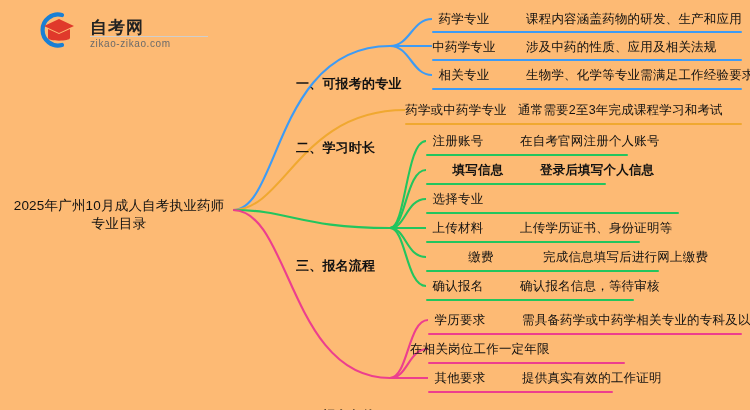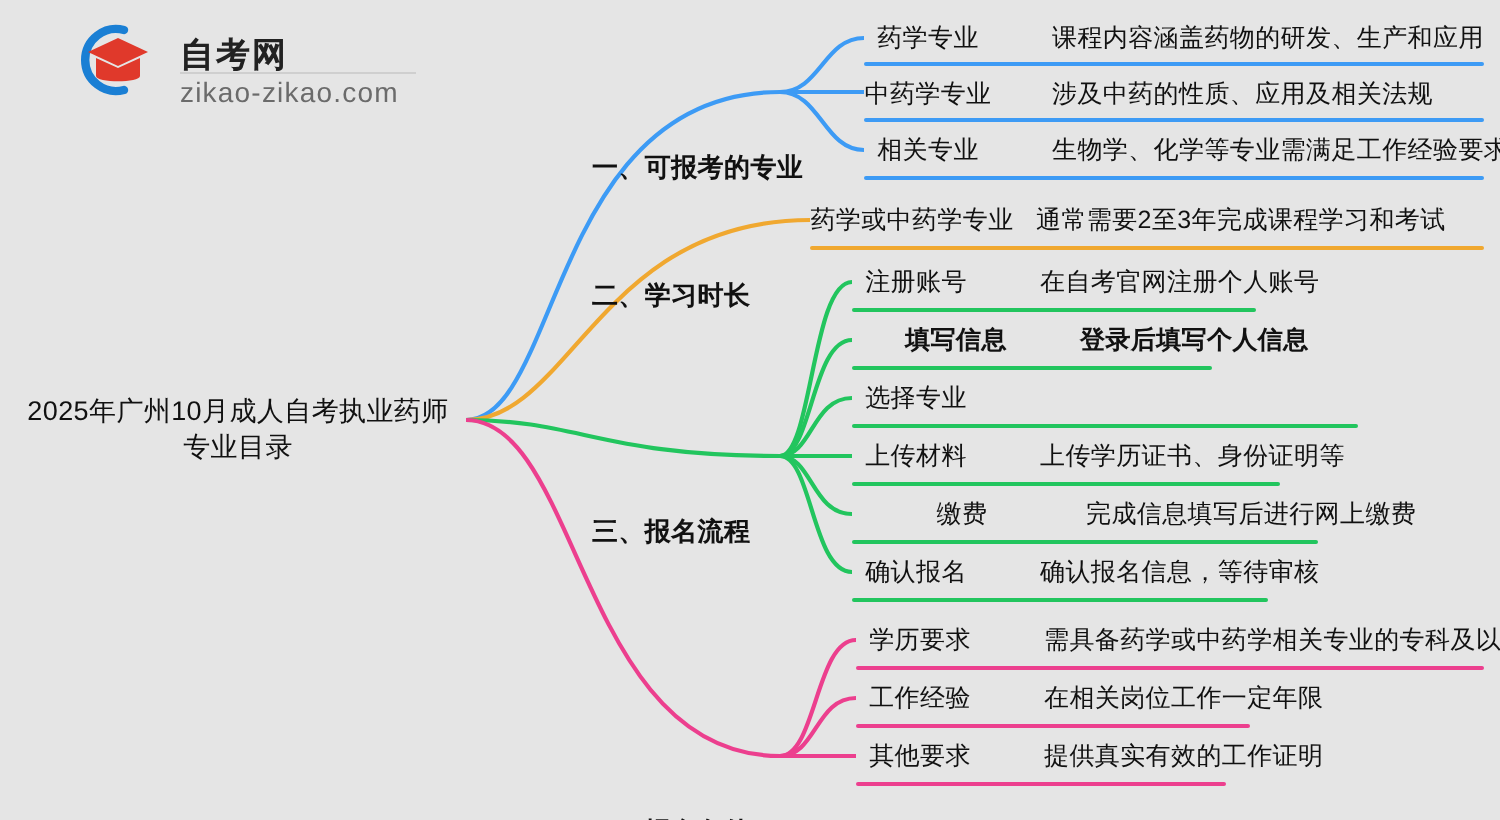--- a/index.html
+++ b/index.html
@@ -8,21 +8,21 @@
     background: #ffffff;
   }
   body {
     font-family: "Liberation Sans", "DejaVu Sans", sans-serif;
     color: #1a1a1a;
   }
   #canvas {
     position: relative;
     width: 750px;
     height: 410px;
-    background: #e5e5e5;
+    background: #fdba74;
     overflow: hidden;
   }
   
   #logo {
     position: absolute;
     left: 28px;
     top: 8px;
     width: 190px;
     height: 46px;
   }
@@ -33,21 +33,21 @@
     top: 8px;
     font-size: 17px;
     font-weight: bold;
     color: #222;
     letter-spacing: 1px;
   }
   .logo-sub {
     position: absolute;
     left: 62px;
     top: 30px;
-    font-size: 14px;
+    font-size: 10px;
     color: #6b6b6b;
     letter-spacing: 0.6px;
   }
   .logo-rule {
     position: absolute;
     left: 62px;
     top: 28px;
     width: 118px;
     height: 1px;
     background: #cfcfcf;
@@ -220,21 +220,20 @@
   </div>
   <div class="underline" style="left:426px; top:299px; width:208px; background:#22c55e;"></div>
 
   <div class="leaf" style="left:404px; top:307px;">
     <span class="key">学历要求</span>
     <span class="val">需具备药学或中药学相关专业的专科及以上学历</span>
   </div>
   <div class="underline" style="left:428px; top:333px; width:314px; background:#ec3f8e;"></div>
 
   <div class="leaf" style="left:404px; top:336px;">
-    <span class="key">工作经验</span>
     <span class="val">在相关岗位工作一定年限</span>
   </div>
   <div class="underline" style="left:428px; top:362px; width:197px; background:#ec3f8e;"></div>
 
   <div class="leaf" style="left:404px; top:365px;">
     <span class="key">其他要求</span>
     <span class="val">提供真实有效的工作证明</span>
   </div>
   <div class="underline" style="left:428px; top:391px; width:185px; background:#ec3f8e;"></div>
 

